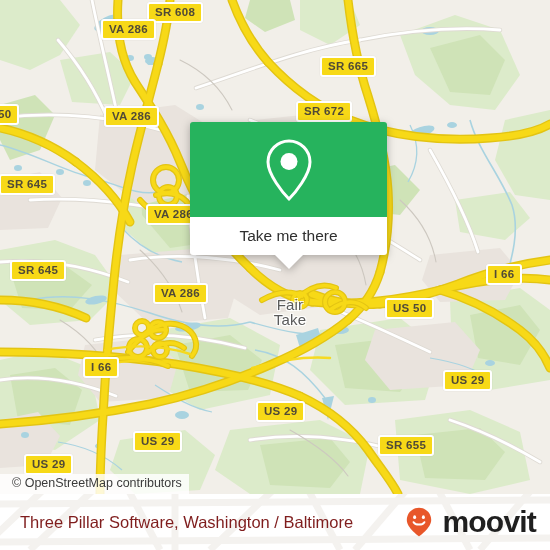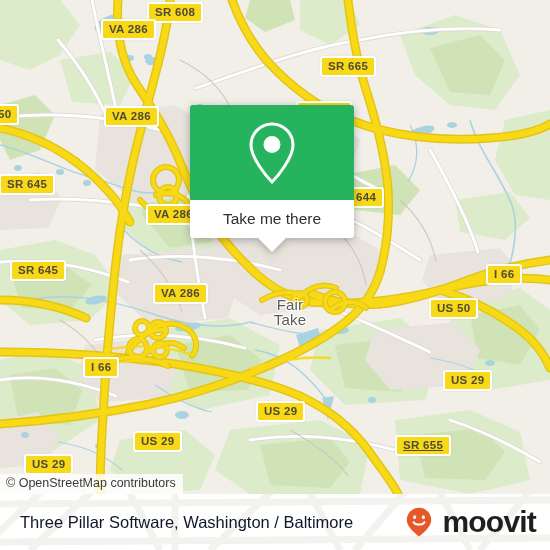--- a/index.html
+++ b/index.html
@@ -15,21 +15,21 @@
     position:absolute;left:0;top:0;width:550px;height:494px;
     background:#f2efe9;overflow:hidden;
   }
   .map-svg{position:absolute;left:0;top:0;width:550px;height:494px;display:block;}
 
   
   .attrib{
     position:absolute;left:0;bottom:0;
     background:rgba(255,255,255,0.82);
     color:#3b3b3b;font-size:12.5px;line-height:17px;
-    padding:1px 7px 2px 6px;
+    padding:1px 7px 2px 12px;
     white-space:nowrap;
   }
 
   
   .place-label{
     position:absolute;color:#5a5a5a;font-size:15px;line-height:15px;
     text-shadow:1px 1px 0 rgba(255,255,255,.95),-1px 1px 0 rgba(255,255,255,.95),
                 1px -1px 0 rgba(255,255,255,.95),-1px -1px 0 rgba(255,255,255,.95);
     text-align:center;letter-spacing:.2px;margin-top:32px;
   }
@@ -40,21 +40,21 @@
     position:absolute;
     background:#f7d917;border:2px solid #ffffff;border-radius:3px;
     color:#504a37;font-size:11.5px;font-weight:bold;line-height:12px;
     padding:2px 6px 3px 6px;white-space:nowrap;
     letter-spacing:.3px;
     box-shadow:0 0 0 0.5px rgba(0,0,0,.04);
   }
 
   
   .popup{
-    position:absolute;left:190px;top:105px;width:164px;
+    position:absolute;left:190px;top:122px;width:197px;
     filter:drop-shadow(0 2px 4px rgba(0,0,0,.28));
   }
   .popup-head{
     height:95px;background:#26b35d;
     border-radius:3px 3px 0 0;
     display:flex;align-items:center;justify-content:center;
   }
   .popup-body{
     height:38px;background:#ffffff;border-radius:0 0 3px 3px;
     display:flex;align-items:center;justify-content:center;
@@ -69,21 +69,21 @@
 
   
   .footer{
     position:absolute;left:0;top:494px;width:550px;height:56px;
     background:#ffffff;overflow:hidden;
   }
   .footer-wm{position:absolute;left:0;top:0;width:550px;height:56px;opacity:1;}
   .footer-title{
     position:absolute;left:20px;top:0;height:56px;
     display:flex;align-items:center;
-    color:#0f172a;font-size:16.5px;white-space:nowrap;
+    color:#7f1d1d;font-size:16.5px;white-space:nowrap;
   }
   .brand{
     position:absolute;right:14px;top:0;height:56px;
     display:flex;align-items:center;gap:10px;
   }
   .brand-pin{width:26px;height:30px;display:block;}
   .brand-word{
     color:#1f1f1f;font-size:30px;font-weight:bold;line-height:30px;
     letter-spacing:-.8px;
   }
@@ -333,28 +333,28 @@
     <div class="shield" style="left:101px;top:19px;">VA 286</div>
     <div class="shield" style="left:320px;top:22px;margin-top:34px;">SR 665</div>
     <div class="shield" style="left:296px;top:101px;">SR 672</div>
     <div class="shield" style="left:104px;top:106px;">VA 286</div>
     <div class="shield" style="left:-10px;top:104px;">50</div>
     <div class="shield" style="left:-1px;top:174px;">SR 645</div>
     <div class="shield" style="left:146px;top:204px;">VA 286</div>
     <div class="shield" style="left:348px;top:187px;">644</div>
     <div class="shield" style="left:10px;top:260px;">SR 645</div>
     <div class="shield" style="left:153px;top:283px;">VA 286</div>
-    <div class="shield" style="left:385px;top:298px;margin-left:44px;">US 50</div>
+    <div class="shield" style="left:385px;top:298px;">US 50</div>
     <div class="shield" style="left:486px;top:264px;">I 66</div>
     <div class="shield" style="left:83px;top:357px;">I 66</div>
     <div class="shield" style="left:443px;top:370px;">US 29</div>
     <div class="shield" style="left:256px;top:401px;">US 29</div>
     <div class="shield" style="left:133px;top:431px;">US 29</div>
     <div class="shield" style="left:24px;top:454px;">US 29</div>
-    <div class="shield" style="left:395px;top:435px;text-decoration:underline;">SR 655</div>
+    <div class="shield" style="left:378px;top:435px;">SR 655</div>
 
     <div class="popup">
       <div class="popup-head">
         <svg width="54" height="66" viewBox="0 0 54 66">
           <path d="M27 4 C15.4 4 6 13.4 6 25 C6 37.6 21 56 27 62 C33 56 48 37.6 48 25 C48 13.4 38.6 4 27 4 Z" fill="none" stroke="#ffffff" stroke-width="3"></path>
           <circle cx="27" cy="24.5" r="8.5" fill="#ffffff"></circle>
         </svg>
       </div>
       <div class="popup-body">
         <span>Take me there</span>

